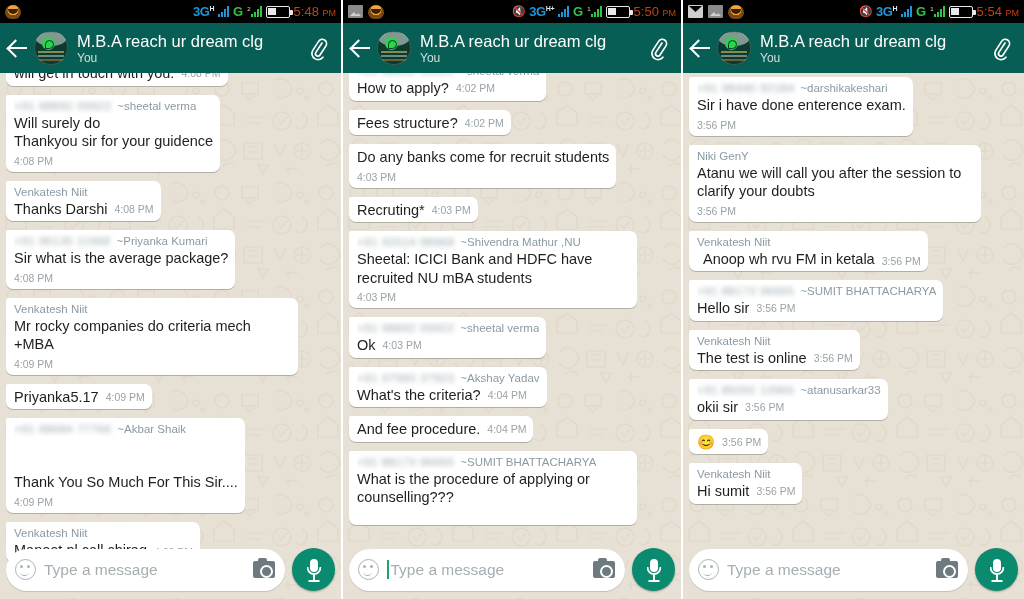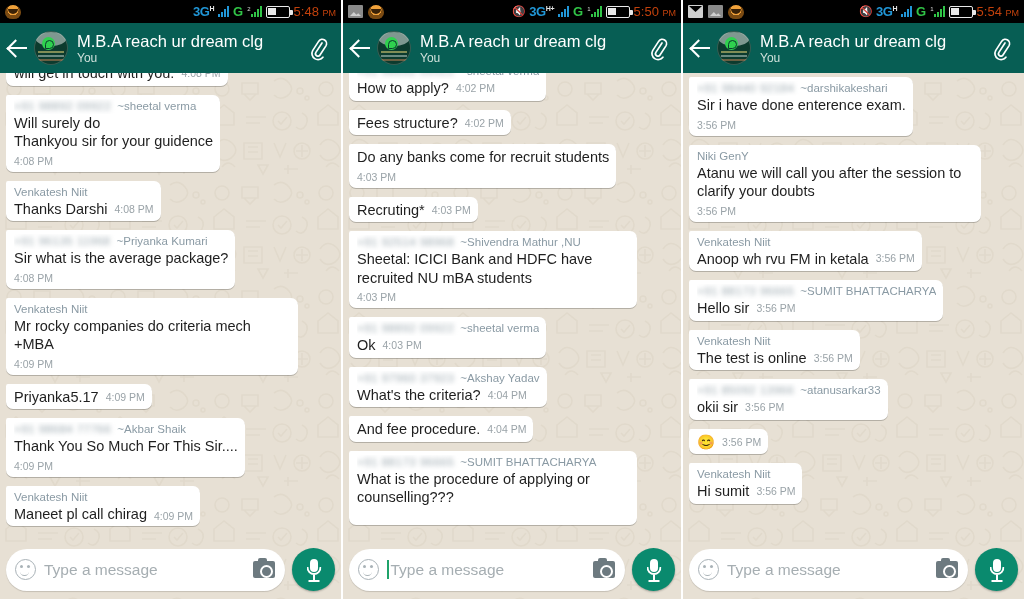--- a/index.html
+++ b/index.html
@@ -195,21 +195,21 @@
             </div>
           </div>
           <div class="bubble"><div class="sender"><span class="num">+91 96135 11968</span><span class="nm">~Priyanka Kumari</span></div><div class="txt" style="white-space: pre-wrap;">Sir what is the average package?</div><span class="time right-time">4:08 PM</span></div>
           <div class="bubble"><div class="sender"><span class="nm">Venkatesh Niit</span></div><div class="txt" style="white-space: pre-wrap;">Mr rocky companies do criteria mech +MBA</div><span class="time right-time">4:09 PM</span></div>
           <div class="bubble">
             <div style="display: flex; align-items: baseline;">
               <div class="txt" style="white-space: pre-wrap; display: inline;">Priyanka5.17</div>
               <span class="time inline-time">4:09 PM</span>
             </div>
           </div>
-          <div class="bubble"><div class="sender"><span class="num">+91 98684 77766</span><span class="nm">~Akbar Shaik</span></div><div class="txt" style="white-space: pre-wrap;">Thank You So Much For This Sir....</div><span class="time right-time">4:09 PM</span></div>
+          <div class="bubble"><div class="sender"><span class="num">+91 98684 77766</span><span class="nm">~Akbar Shaik</span></div><div class="txt" style="white-space: pre-wrap; margin-top: 36px;">Thank You So Much For This Sir....</div><span class="time right-time">4:09 PM</span></div>
           <div class="bubble">
             <div class="sender"><span class="nm">Venkatesh Niit</span></div>
             <div style="display: flex; align-items: flex-end;">
               <div class="txt" style="white-space: pre-wrap; display: inline;">Maneet pl call chirag</div>
               <span class="time inline-time">4:09 PM</span>
             </div>
           </div>
         </div>
       </div>
       <div class="composer">
@@ -392,21 +392,21 @@
       </div>
       <div class="chat">
         <div class="doodle"><svg width="100%" height="100%">
             <rect width="100%" height="100%" fill="url(#doodlePat)"></rect>
           </svg></div>
         <div class="msgs">
           <div class="bubble"><div class="sender"><span class="num">+91 98440 92184</span><span class="nm">~darshikakeshari</span></div><div class="txt" style="white-space: pre-wrap;">Sir i have done enterence exam.</div><span class="time right-time">3:56 PM</span></div>
           <div class="bubble"><div class="sender"><span class="nm">Niki GenY</span></div><div class="txt" style="white-space: pre-wrap;">Atanu we will call you after the session to clarify your doubts</div><span class="time right-time">3:56 PM</span></div>
           <div class="bubble">
             <div class="sender"><span class="nm">Venkatesh Niit</span></div>
-            <div style="display: flex; align-items: center;">
+            <div style="display: flex; align-items: flex-end; margin-left: 6px;">
               <div class="txt" style="white-space: pre-wrap; display: inline;">Anoop wh rvu FM in ketala</div>
               <span class="time inline-time">3:56 PM</span>
             </div>
           </div>
           <div class="bubble">
             <div class="sender"><span class="num">+91 88173 96665</span><span class="nm">~SUMIT BHATTACHARYA</span></div>
             <div style="display: flex; align-items: baseline;">
               <div class="txt" style="white-space: pre-wrap; display: inline;">Hello sir</div>
               <span class="time inline-time">3:56 PM</span>
             </div>

